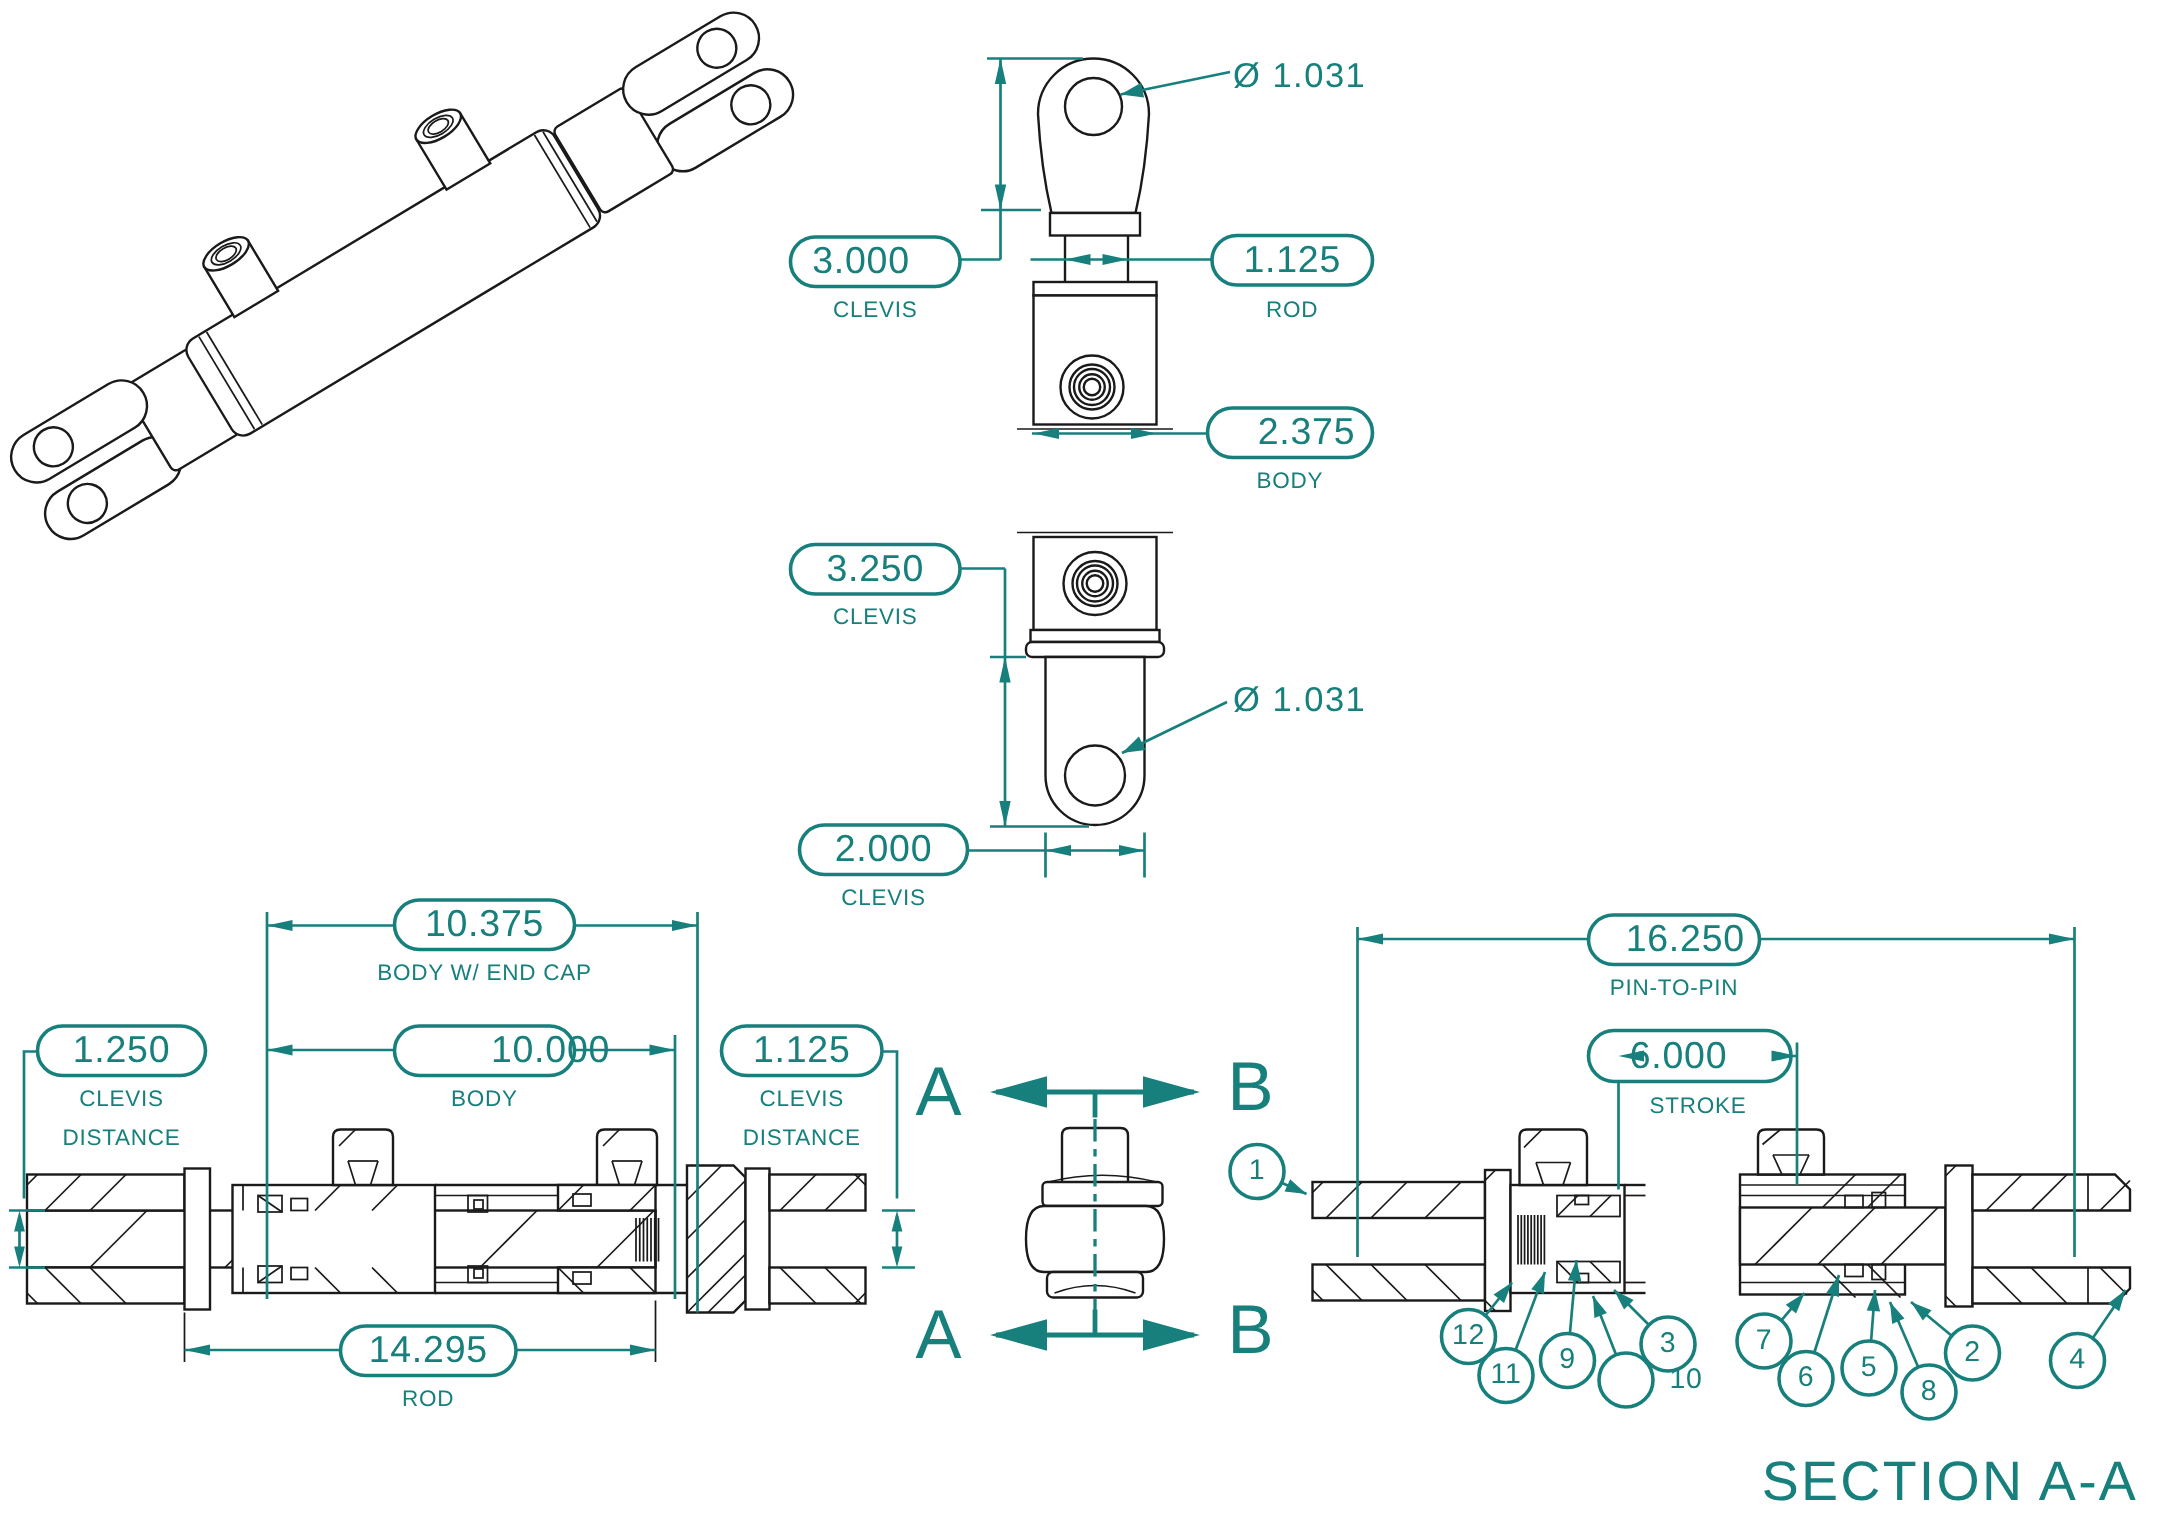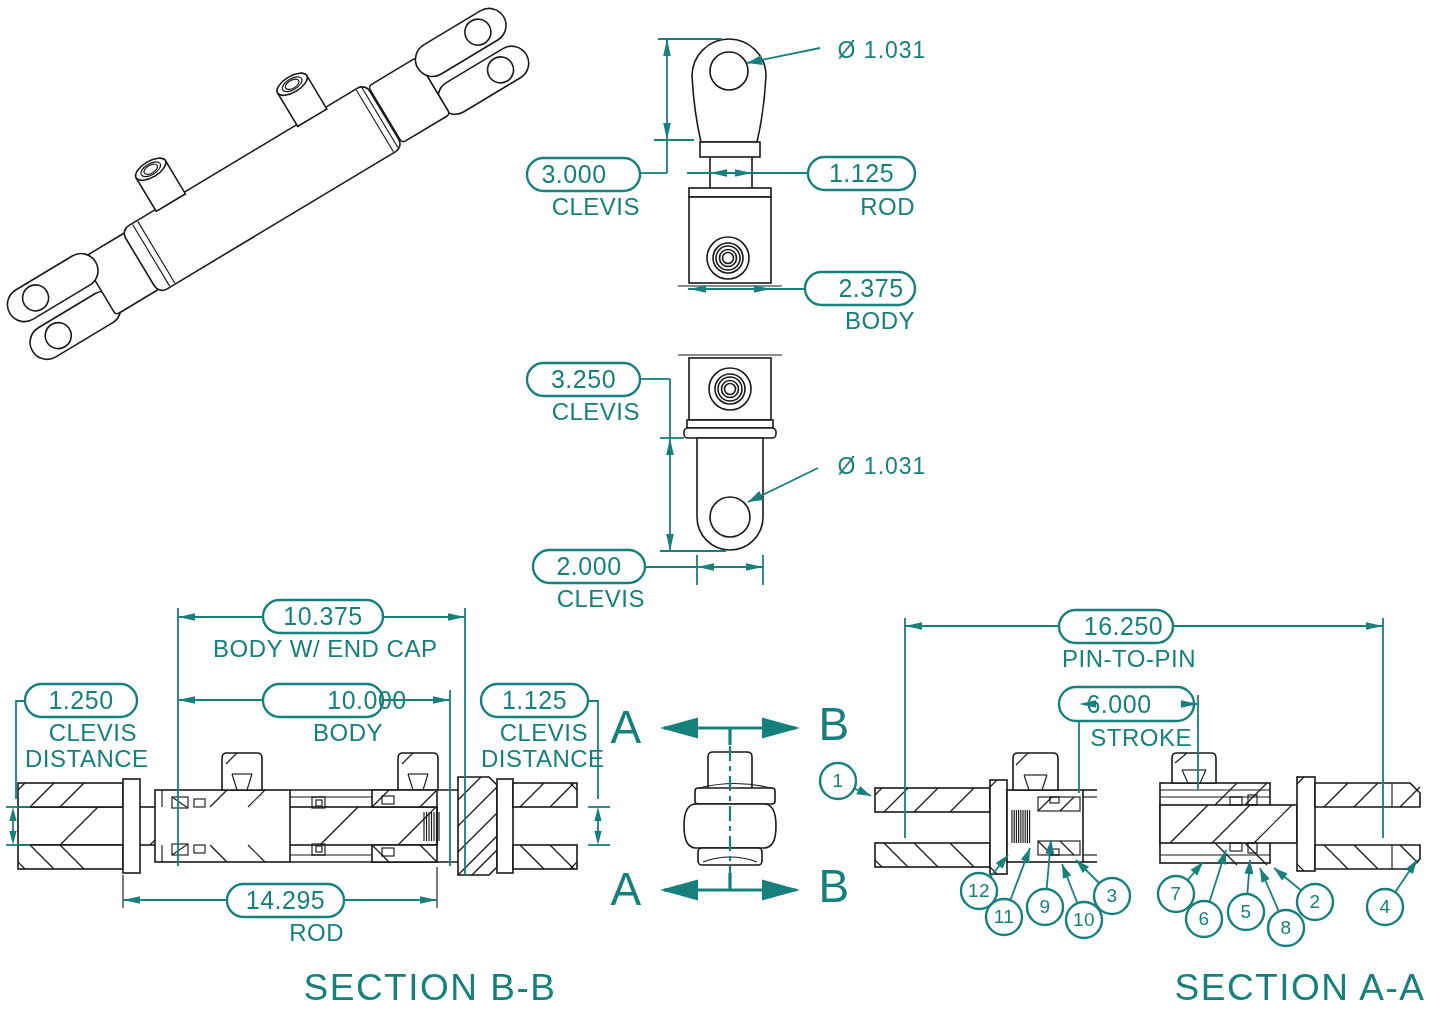--- a/index.html
+++ b/index.html
@@ -10,25 +10,25 @@
   .blkf { stroke:#1a1a1a; fill:#ffffff; stroke-width:1.6; }
   .thin { stroke-width:1.15; }
   .teal { stroke:#17807c; fill:none; stroke-width:1.8; }
   .tealf{ fill:#17807c; stroke:none; }
   .pill { fill:#ffffff; stroke:#17807c; stroke-width:2.4; }
   .cdash{ stroke:#17807c; fill:none; stroke-width:2.2; stroke-dasharray:15 5 5 5; }
   .cut  { stroke:#17807c; fill:none; stroke-width:3.2; }
   .t { position:absolute; color:#17807c; text-align:center; letter-spacing:0.5px; white-space:nowrap; }
   .val { font-size:25px; line-height:33px; }
   .val34 { font-size:25px; line-height:34px; }
-  .lbl { font-size:24px; line-height:25px;text-align:right; }
+  .lbl { font-size:15px; line-height:25px; }
   .ttl { font-size:37px; line-height:46px; letter-spacing:1.5px; }
   .ab  { font-size:46px; line-height:50px; }
   .bn  { font-size:19px; line-height:36px; width:36px; }
-  .dia { font-size:23px; line-height:26px; text-align:center; letter-spacing:1px; }
+  .dia { font-size:23px; line-height:26px; text-align:left; letter-spacing:1px; }
 </style>
 </head>
 <body>
 
 <div class="sheet">
 
 <svg class="draw" width="1445" height="1019" viewBox="0 0 1445 1019">
 
   <g transform="rotate(-31 140 262)">
 
@@ -433,38 +433,37 @@
 <div class="t val" style="left:263px;top:684px;width:120px;padding-left:44px;">10.000</div>
 <div class="t lbl" style="left:263px;top:720px;width:120px;">BODY</div>
 <div class="t val" style="left:25px;top:684px;width:112px;">1.250</div>
 <div class="t lbl" style="left:25px;top:720px;width:112px;">CLEVIS</div>
 <div class="t lbl" style="left:25px;top:746px;width:112px;">DISTANCE</div>
 <div class="t val" style="left:481px;top:684px;width:107px;">1.125</div>
 <div class="t lbl" style="left:481px;top:720px;width:107px;">CLEVIS</div>
 <div class="t lbl" style="left:481px;top:746px;width:107px;">DISTANCE</div>
 <div class="t val" style="left:227px;top:884px;width:117px;">14.295</div>
 <div class="t lbl" style="left:227px;top:920px;width:117px;">ROD</div>
-<div class="t ttl" style="left:270px;top:965px;width:320px;">SECTION B-B</div>
 
 <div class="t ab" style="left:604px;top:702px;width:44px;">A</div>
 <div class="t ab" style="left:812px;top:699px;width:44px;">B</div>
 <div class="t ab" style="left:604px;top:864px;width:44px;">A</div>
 <div class="t ab" style="left:812px;top:861px;width:44px;">B</div>
 
 <div class="t val" style="left:1059px;top:610px;width:129px;">16.250</div>
 <div class="t lbl" style="left:1036px;top:646px;width:160px;">PIN-TO-PIN</div>
 <div class="t val34" style="left:1059px;top:687px;width:120px;">6.000</div>
 <div class="t lbl" style="left:1072px;top:725px;width:120px;">STROKE</div>
 <div class="t ttl" style="left:1140px;top:965px;width:320px;">SECTION A-A</div>
 
 <div class="t bn" style="left:820px;top:763px;">1</div>
 <div class="t bn" style="left:961px;top:873px;">12</div>
 <div class="t bn" style="left:986px;top:899px;">11</div>
 <div class="t bn" style="left:1027px;top:889px;">9</div>
-<div class="t bn" style="left:1066px;top:902px;">10</div>
+<div class="t bn" style="left:1066px;top:902px;padding-left:40px;">10</div>
 <div class="t bn" style="left:1094px;top:878px;">3</div>
 <div class="t bn" style="left:1158px;top:876px;">7</div>
 <div class="t bn" style="left:1186px;top:901px;">6</div>
 <div class="t bn" style="left:1228px;top:894px;">5</div>
 <div class="t bn" style="left:1268px;top:910px;">8</div>
 <div class="t bn" style="left:1297px;top:884px;">2</div>
 <div class="t bn" style="left:1367px;top:889px;">4</div>
 
 </div>
 

